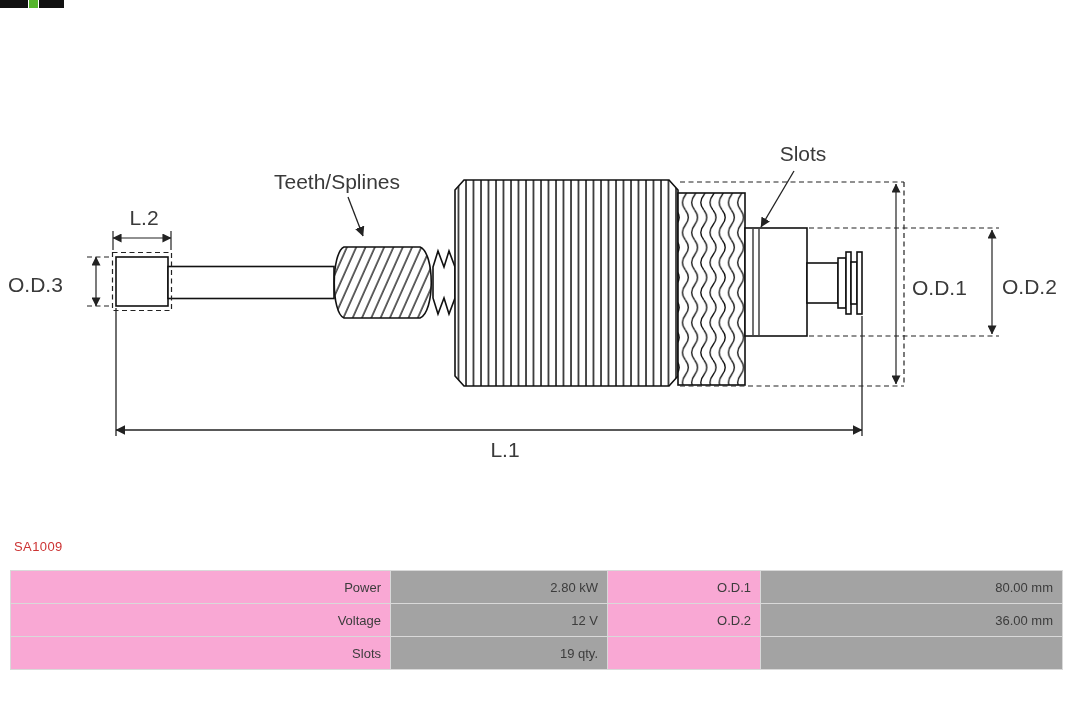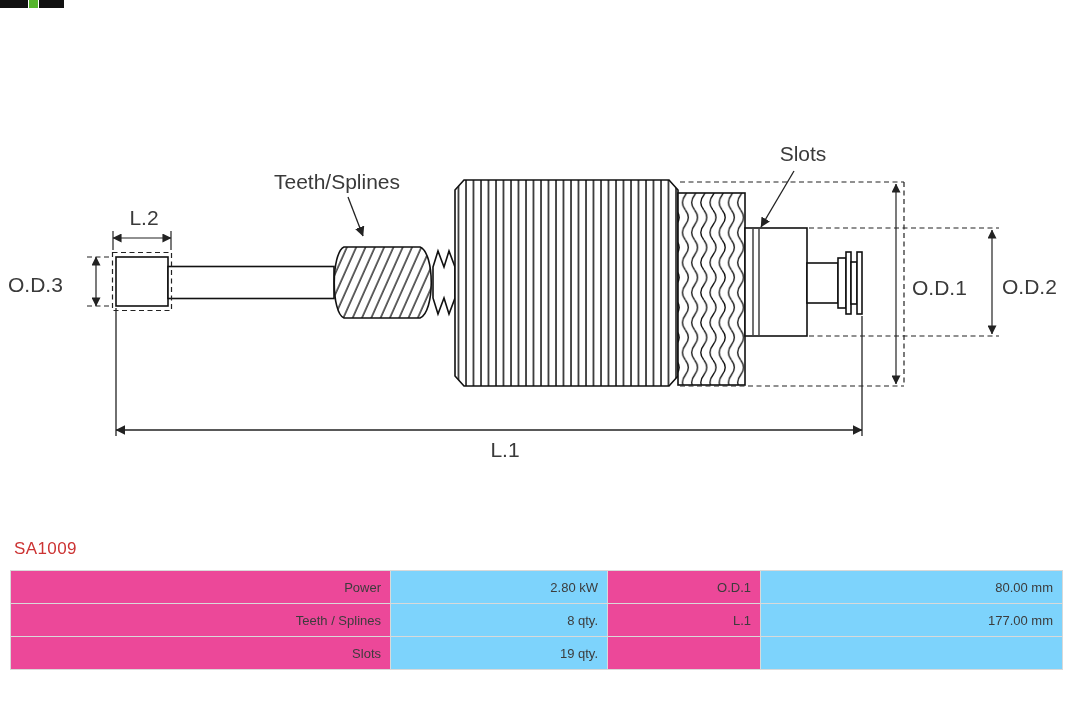--- a/index.html
+++ b/index.html
@@ -5,34 +5,34 @@
   html,body{margin:0;padding:0;}
   body{
     width:1080px;height:709px;background:#ffffff;
     font-family:"Liberation Sans",sans-serif;
     position:relative;overflow:hidden;
   }
   .drawing-area{position:absolute;left:0;top:0;width:1080px;height:530px;}
   svg text{font-family:"Liberation Sans",sans-serif;fill:#3a3a3a;}
   .part-number{
     position:absolute;left:14px;top:539px;
-    font-size:17px;color:#cc3333;letter-spacing:.4px;
+    font-size:13px;color:#cc3333;letter-spacing:.4px;
   }
   .spec-table{
     position:absolute;left:10px;top:570px;width:1052px;
     border-collapse:collapse;table-layout:fixed;
     font-size:13px;color:#3c3c3c;
   }
   .spec-table td{
     border:1px solid #d9d9d9;height:32px;
     padding:0 9px 0 0;text-align:right;
     overflow:hidden;white-space:nowrap;
   }
-  td.lbl{background:#ec4899;}
-  td.val{background:#7dd3fc;}
+  td.lbl{background:#f9a8d4;}
+  td.val{background:#a3a3a3;}
 </style>
 </head>
 <body>
 
 <div class="drawing-area">
 <svg width="1080" height="530" viewBox="0 0 1080 530" xmlns="http://www.w3.org/2000/svg">
   <defs>
     <marker id="arr" viewBox="0 0 10 10" refX="9.5" refY="5" markerWidth="7.5" markerHeight="7.5" orient="auto-start-reverse">
       <path d="M0,0 L10,5 L0,10 Z" fill="#222"></path>
     </marker>
@@ -128,24 +128,24 @@
       <col style="width:302px">
   </colgroup>
   <tbody>
     <tr>
       <td class="lbl">Power</td>
       <td class="val">2.80 kW</td>
       <td class="lbl">O.D.1</td>
       <td class="val">80.00 mm</td>
     </tr>
     <tr>
-      <td class="lbl">Teeth / Splines</td>
-      <td class="val">8 qty.</td>
-      <td class="lbl">L.1</td>
-      <td class="val">177.00 mm</td>
+      <td class="lbl">Voltage</td>
+      <td class="val">12 V</td>
+      <td class="lbl">O.D.2</td>
+      <td class="val">36.00 mm</td>
     </tr>
     <tr>
       <td class="lbl">Slots</td>
       <td class="val">19 qty.</td>
       <td class="lbl"></td>
       <td class="val"></td>
     </tr>
   </tbody>
 </table>
 

